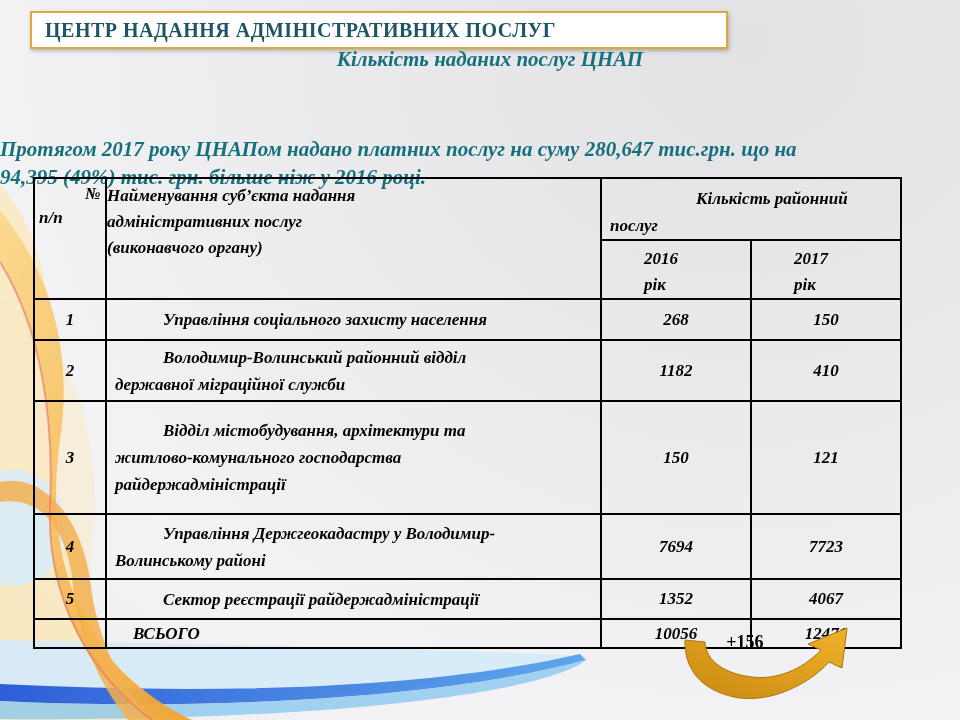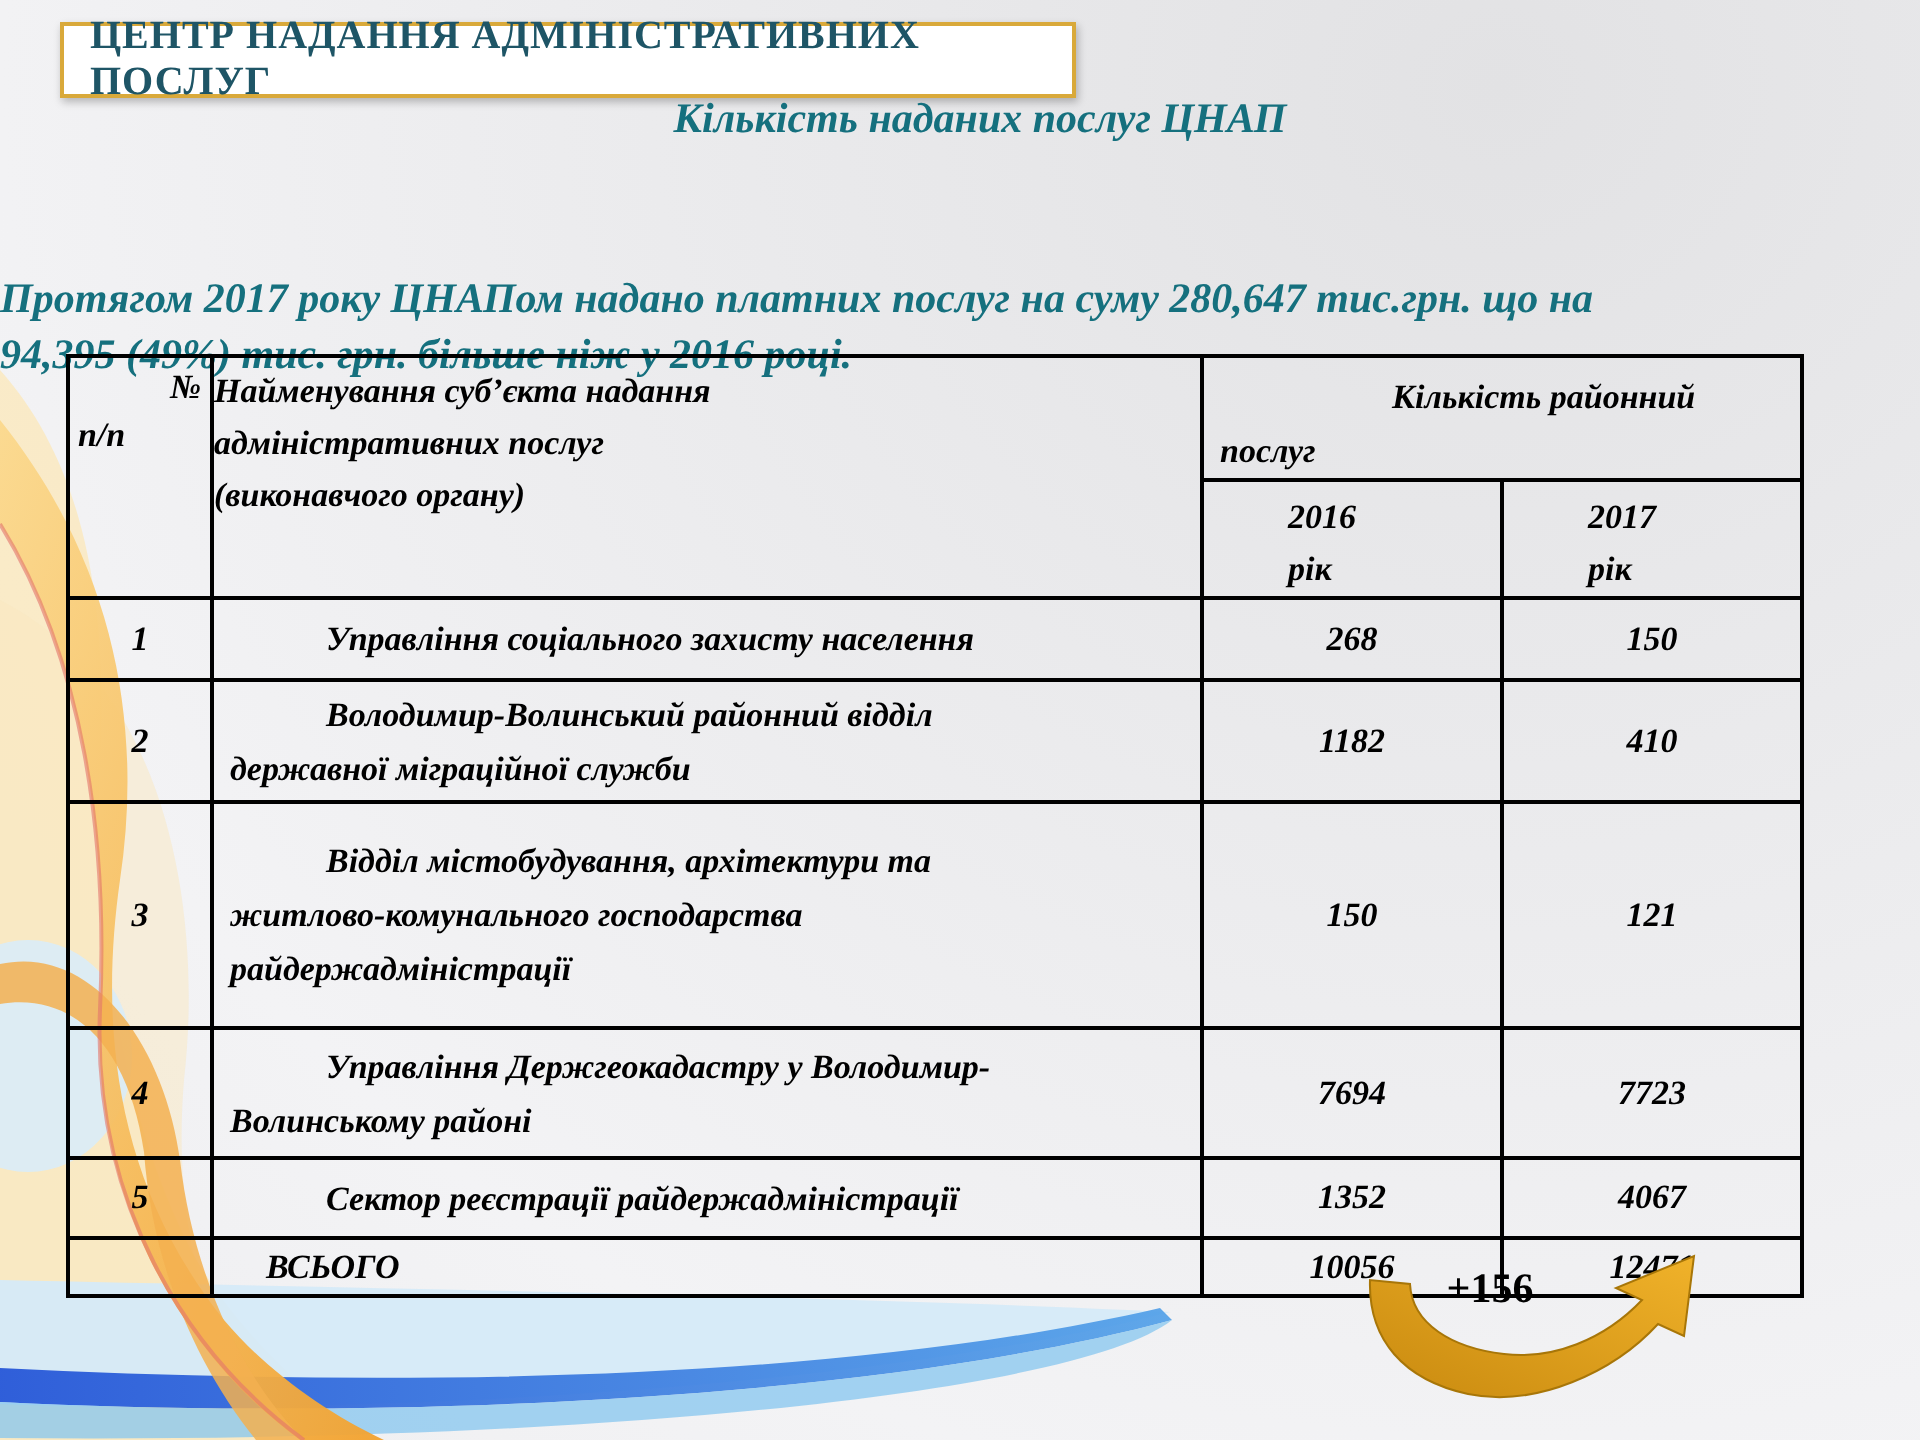--- a/index.html
+++ b/index.html
@@ -11,21 +11,21 @@
     position: relative;
     width: 960px; height: 720px;
     background: radial-gradient(ellipse at 78% 6%, #e2e2e4 0%, #ebebed 40%, #f3f3f5 75%, #eeeef0 100%);
     overflow: hidden;
   }
   .deco { position: absolute; left: 0; top: 0; z-index: 0; }
   .content { position: absolute; left: 0; top: 0; width: 100%; height: 100%; z-index: 1; }
 
   .title-box {
     position: absolute; left: 30px; top: 11px;
-    width: 508px; height: 38px;
+    width: 698px; height: 38px;
     background: #ffffff;
     border: 2px solid #d9a93a;
     box-shadow: 1px 2px 4px rgba(0,0,0,0.25);
     display: flex; align-items: center;
     padding-left: 13px;
   }
   .title-text {
     font-size: 20px; font-weight: bold; letter-spacing: 0.5px;
     color: #1e5566;
   }
@@ -74,21 +74,21 @@
   tr.r2 td { height: 61px; }
   tr.r3 td { height: 113px; }
   tr.r4 td { height: 65px; }
   tr.r5 td { height: 40px; }
   tr.rt td { height: 29px; }
 
   .arrow-wrap { position: absolute; left: 650px; top: 618px; width: 220px; height: 95px; }
   .delta-label {
     position: absolute; left: 700px; top: 632px; width: 90px;
     text-align: center;
-    font-size: 21px; font-weight: bold; color: #000;
+    font-size: 18px; font-weight: bold; color: #000;
   }
 </style>
 </head>
 <body>
 
 <div class="slide">
 
   <svg class="deco" width="960" height="720" viewBox="0 0 960 720">
     <defs>
       <linearGradient id="gradOrange" x1="0" y1="0" x2="1" y2="1">

